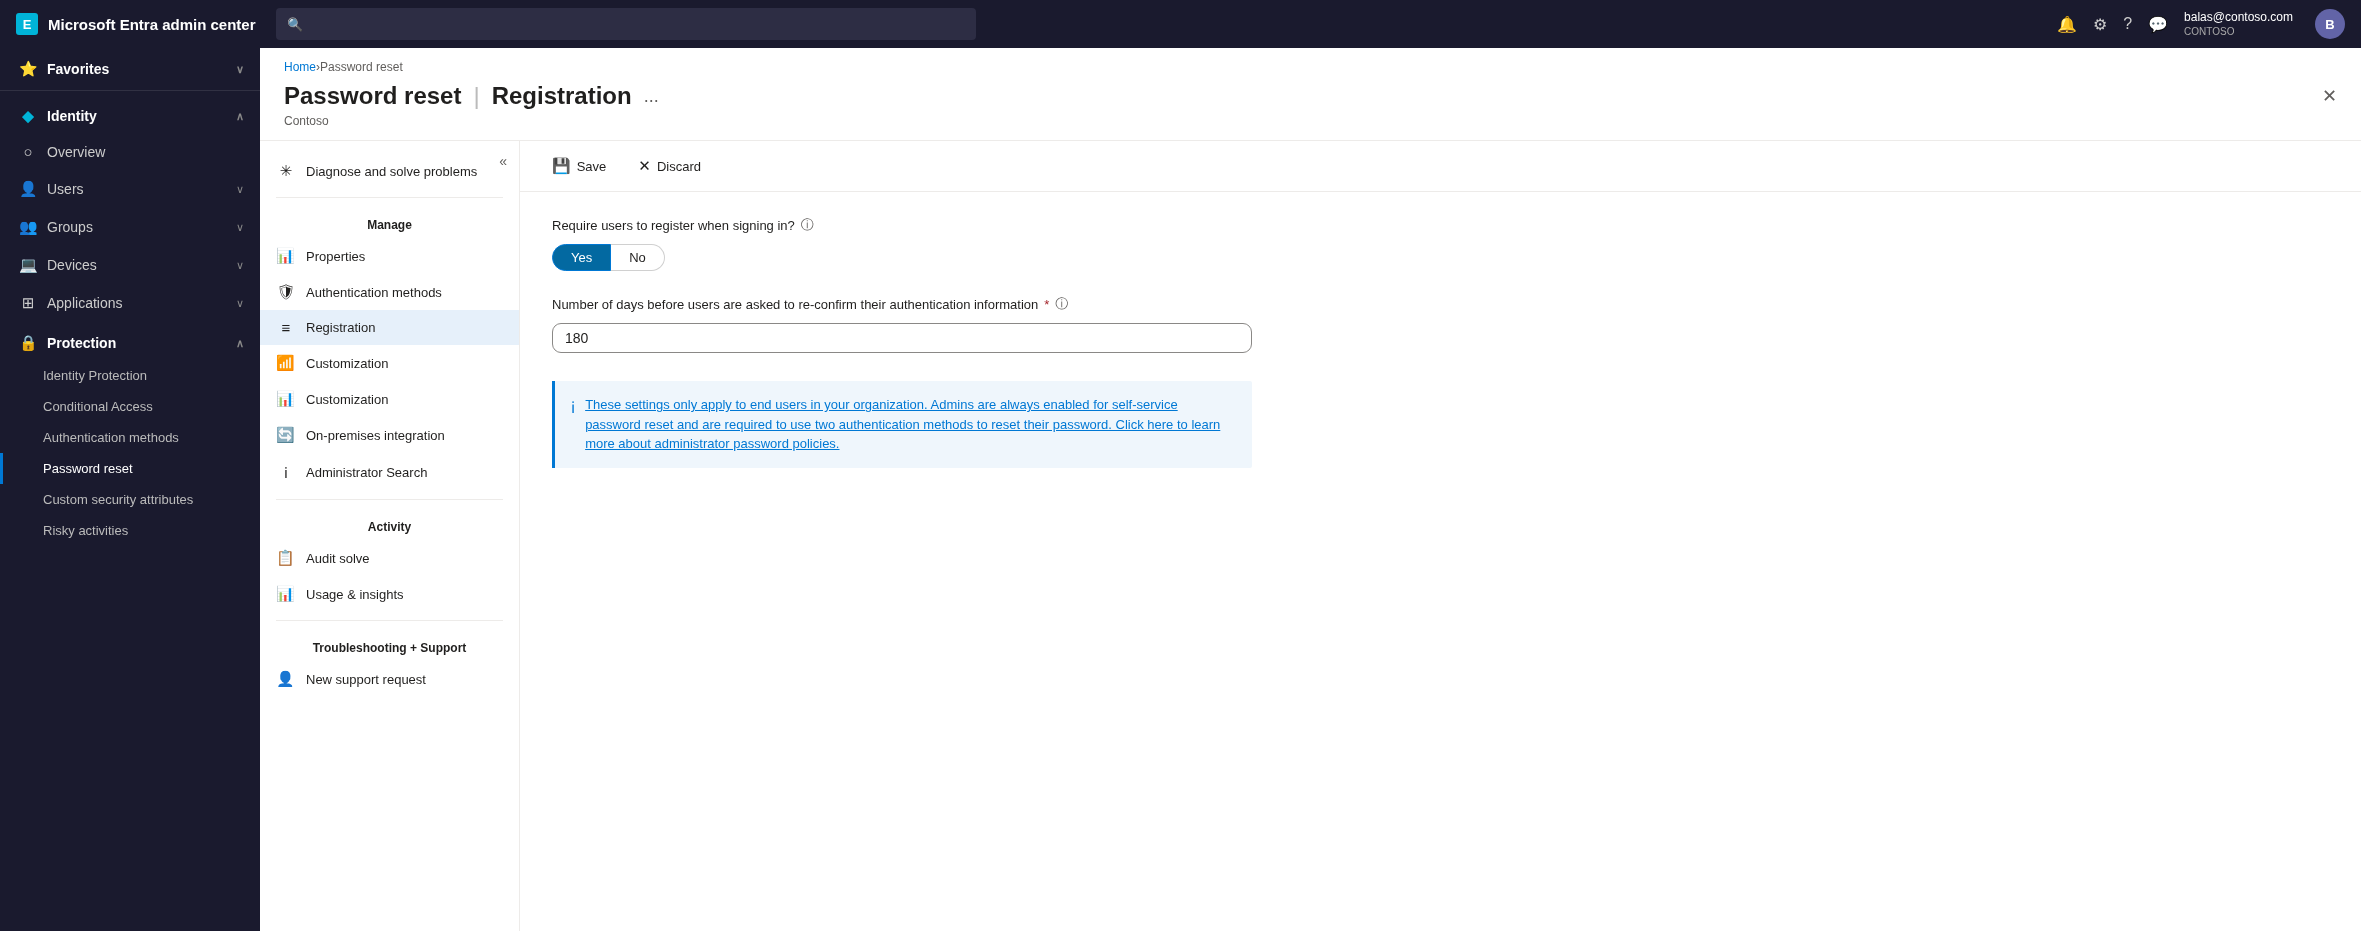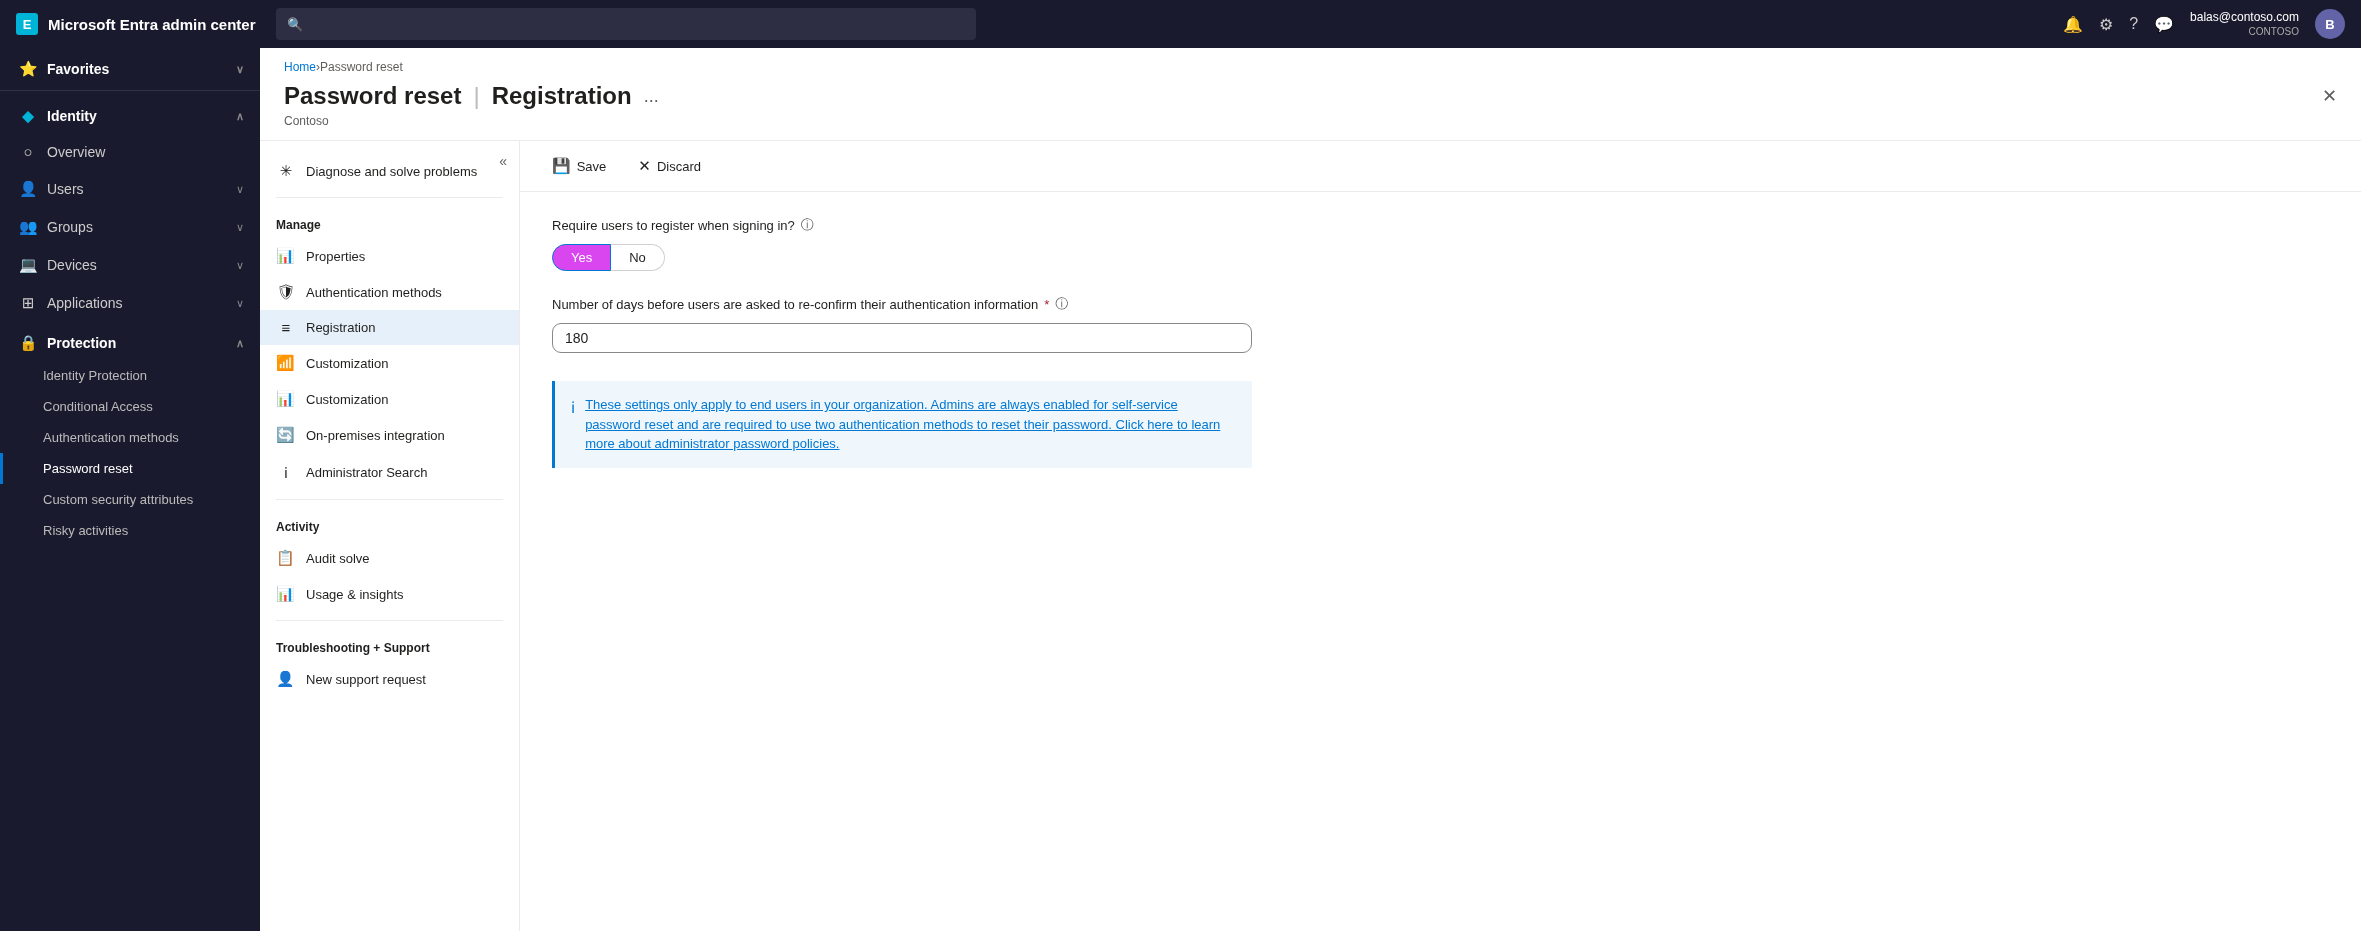--- a/index.html
+++ b/index.html
@@ -56,24 +56,23 @@
       margin-left: auto;
       display: flex;
       align-items: center;
       gap: 16px;
       color: white;
     }
     .topbar-icon { cursor: pointer; font-size: 16px; color: #ccc; }
     .topbar-user {
       display: flex;
       align-items: center;
-      gap: 16px;
+      gap: 22px;
       color: white;
       font-size: 12px;
-      text-align: right;
     }
     .topbar-avatar {
       width: 30px; height: 30px;
       border-radius: 50%;
       background: #6264a7;
       display: flex; align-items: center; justify-content: center;
       font-size: 13px; color: white; font-weight: bold;
     }
     .topbar-user-info { line-height: 1.3; }
     .topbar-user-email { font-size: 12px; }
@@ -205,20 +204,21 @@
       color: #201f1e;
     }
     .left-nav-item.selected { background: #e6f0fa; }
     .left-nav-icon { width: 20px; text-align: center; font-size: 15px; flex-shrink: 0; }
     .left-nav-section {
       font-size: 12px;
       font-weight: 700;
       color: #201f1e;
       padding: 12px 16px 6px;
       text-transform: none;
+      text-align: center;
     }
     .left-nav-divider { height: 1px; background: #edebe9; margin: 8px 16px; }
 
     
     .main-content {
       flex: 1;
       padding: 0;
       overflow-y: auto;
     }
     .toolbar {
@@ -260,21 +260,21 @@
       display: flex;
       margin-bottom: 24px;
     }
     .toggle-option {
       padding: 5px 18px;
       font-size: 13px;
       cursor: pointer;
       border: 1px solid #d0d0d0;
     }
     .toggle-option.toggle-active {
-      background: #d946ef;
+      background: #0369a1;
       color: white;
       border-color: #0078d4;
       border-radius: 20px 0 0 20px;
     }
     .toggle-option.toggle-inactive {
       background: white;
       color: #201f1e;
       border-radius: 0 20px 20px 0;
       border-left: none;
     }

